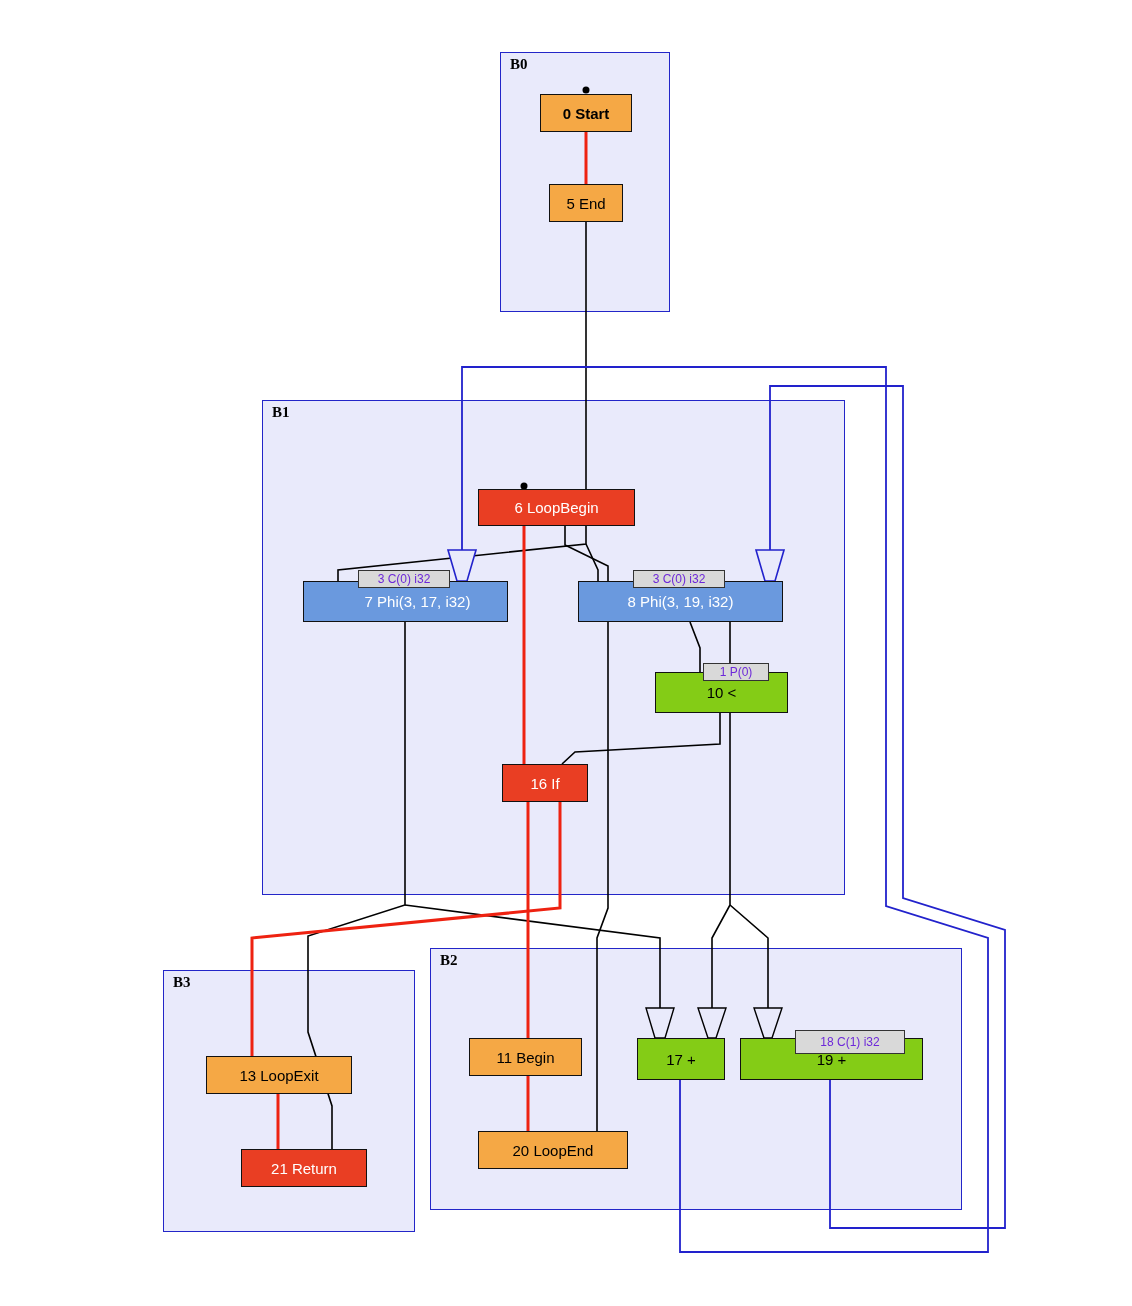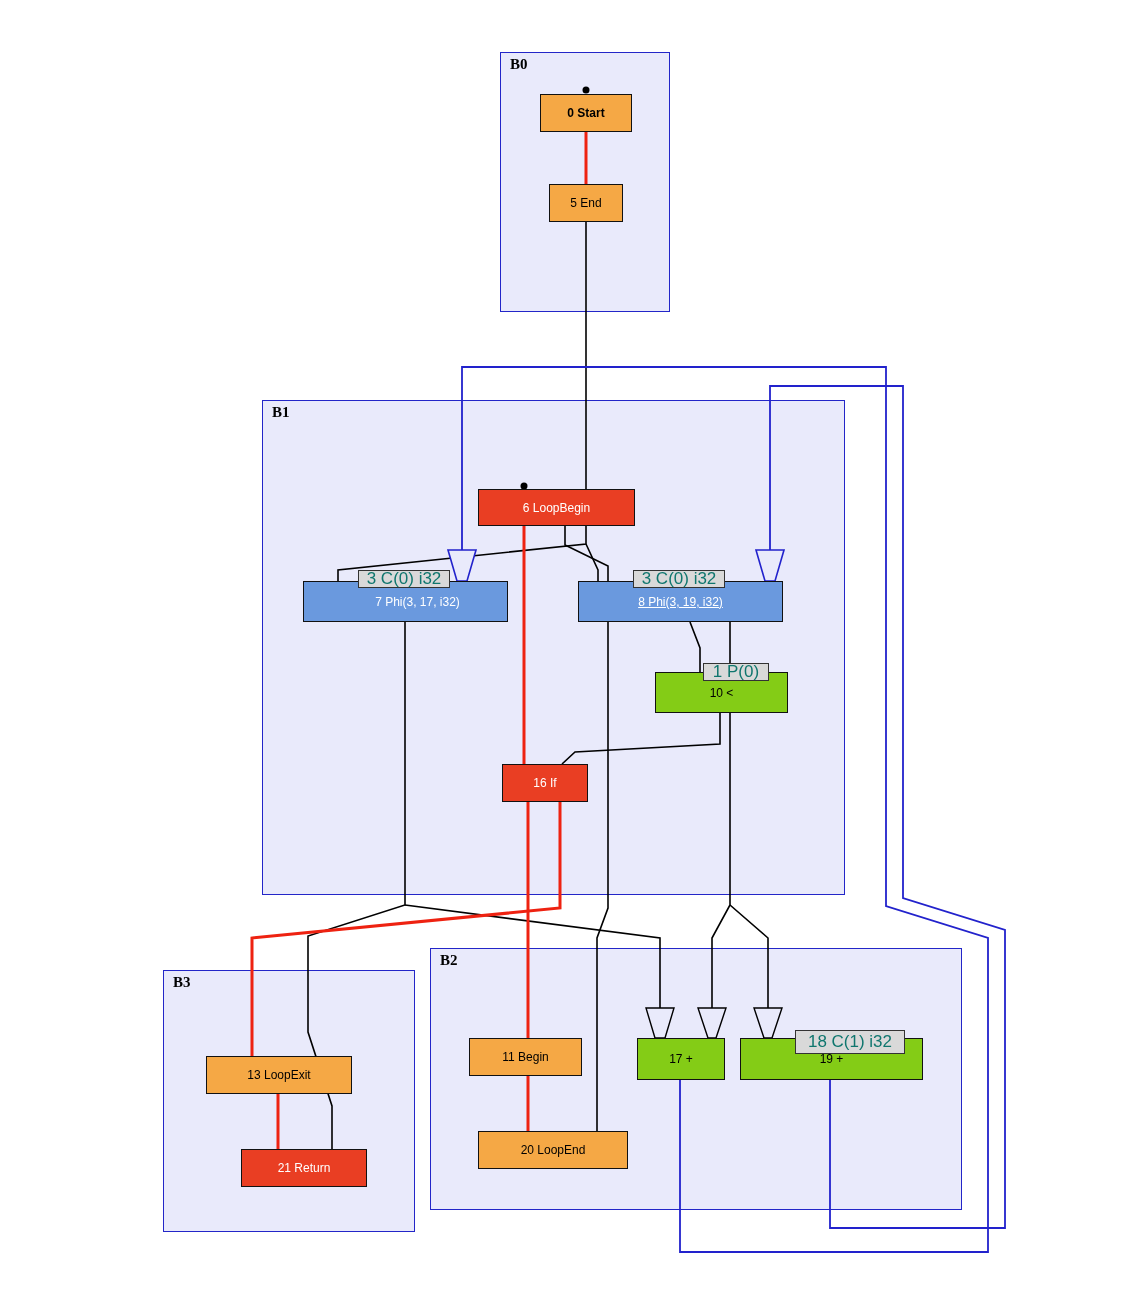--- a/index.html
+++ b/index.html
@@ -3,28 +3,28 @@
 <meta charset="utf-8">
 <style>
   html,body{margin:0;padding:0;background:#ffffff;}
   #canvas{position:relative;width:1132px;height:1306px;background:#ffffff;overflow:hidden;
           font-family:"Liberation Sans",sans-serif;}
   .block{position:absolute;background:#e9eafb;border:1.6px solid #2326c8;box-sizing:border-box;z-index:1;}
   .block-label{position:absolute;top:3px;left:9px;font-family:"Liberation Serif",serif;
                font-weight:bold;font-size:15px;color:#000;}
   svg.edges{position:absolute;left:0;top:0;z-index:3;pointer-events:none;}
   .node{position:absolute;display:flex;align-items:center;justify-content:center;
-        border:1.3px solid #111;box-sizing:border-box;z-index:4;font-size:12px;white-space:nowrap;}
+        border:1.3px solid #111;box-sizing:border-box;z-index:4;font-size:15px;white-space:nowrap;}
   .node.control{background:#f5a845;color:#000;}
   .node.critical{background:#e93e23;color:#fff;}
   .node.phi{background:#6a99de;color:#fff;}
   .node.value{background:#84cc16;color:#000;}
   .node.bold{font-weight:bold;}
   .inline-box{position:absolute;background:#d9d9d9;border:1px solid #333;box-sizing:border-box;
-              display:flex;align-items:center;justify-content:center;font-size:17px;color:#0f766e;
+              display:flex;align-items:center;justify-content:center;font-size:12px;color:#6d28d9;
               z-index:5;white-space:nowrap;}
 </style>
 </head>
 <body>
 
 <div id="canvas">
 
   <div class="block" style="left:500px;top:52px;width:170px;height:260px;">
     <span class="block-label">B0</span>
   </div>
@@ -74,21 +74,21 @@
 
     <circle cx="586" cy="90" r="3.5" fill="#000"></circle>
     <circle cx="524" cy="486" r="3.5" fill="#000"></circle>
   </svg>
 
   <div class="node control bold" style="left:540px;top:94px;width:92px;height:38px;">0 Start</div>
   <div class="node control" style="left:549px;top:184px;width:74px;height:38px;">5 End</div>
 
   <div class="node critical" style="left:478px;top:489px;width:157px;height:37px;">6 LoopBegin</div>
   <div class="node phi" style="left:303px;top:581px;width:205px;height:41px;padding-left:24px;">7 Phi(3, 17, i32)</div>
-  <div class="node phi" style="left:578px;top:581px;width:205px;height:41px;text-decoration:underline;">8 Phi(3, 19, i32)</div>
+  <div class="node phi" style="left:578px;top:581px;width:205px;height:41px;">8 Phi(3, 19, i32)</div>
   <div class="node value" style="left:655px;top:672px;width:133px;height:41px;">10 &lt;</div>
   <div class="node critical" style="left:502px;top:764px;width:86px;height:38px;">16 If</div>
 
   <div class="node control" style="left:469px;top:1038px;width:113px;height:38px;">11 Begin</div>
   <div class="node value" style="left:637px;top:1038px;width:88px;height:42px;">17 +</div>
   <div class="node value" style="left:740px;top:1038px;width:183px;height:42px;">19 +</div>
   <div class="node control" style="left:478px;top:1131px;width:150px;height:38px;">20 LoopEnd</div>
 
   <div class="node control" style="left:206px;top:1056px;width:146px;height:38px;">13 LoopExit</div>
   <div class="node critical" style="left:241px;top:1149px;width:126px;height:38px;text-align:center;">21 Return</div>

